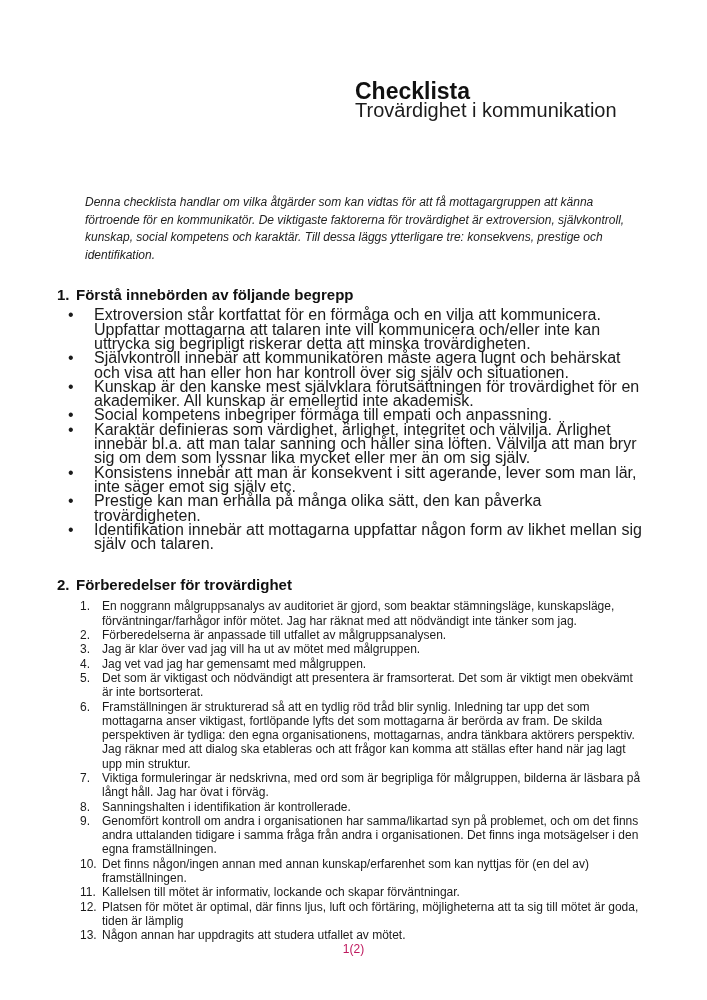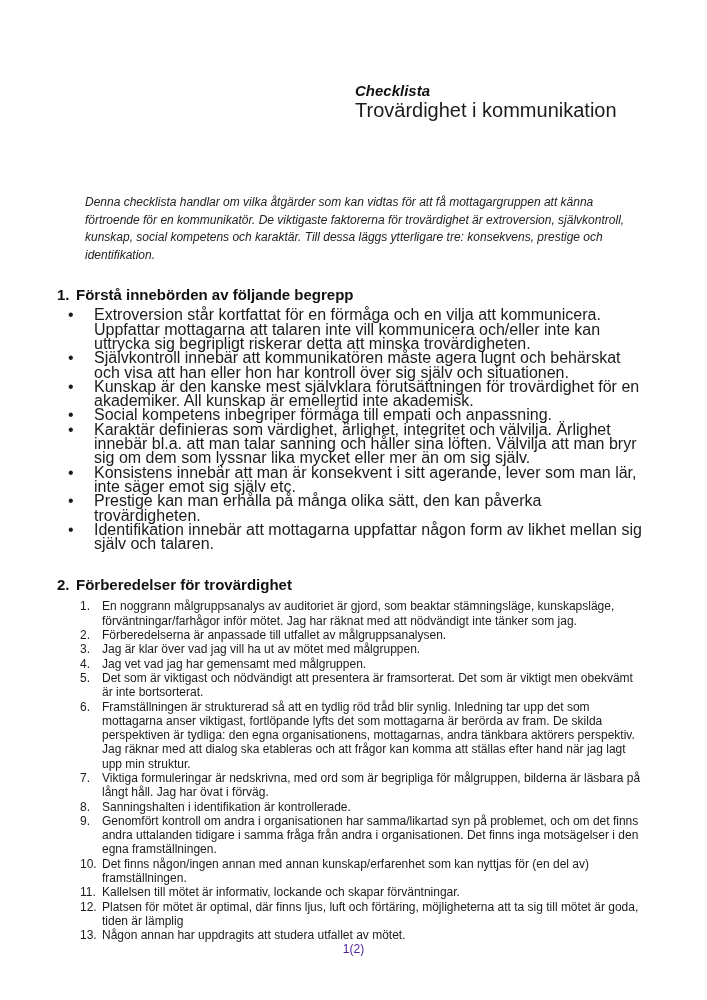--- a/index.html
+++ b/index.html
@@ -16,25 +16,24 @@
     font-family: "Liberation Sans", "DejaVu Sans", sans-serif;
     color: #1b1b1b;
     -webkit-font-smoothing: antialiased;
   }
   .doc-header {
     padding-top: 81px;
     margin-left: 355px;
   }
   .doc-title {
     margin: 0;
-    font-size: 15px;
+    font-size: 23px;
     font-weight: bold;
     line-height: 20px;
     color: #111111;
-    font-style: italic;
   }
   .doc-subtitle {
     margin-top: 1px;
     font-size: 20px;
     line-height: 16px;
     color: #1b1b1b;
   }
   .intro {
     margin: 76px 0 0 85px;
     width: 548px;
@@ -92,21 +91,21 @@
     top: 0;
   }
   .page-footer {
     position: absolute;
     top: 942px;
     left: 0;
     right: 0;
     text-align: center;
     font-size: 12px;
     line-height: 14px;
-    color: #4c1d95;
+    color: #be185d;
   }
 </style>
 </head>
 <body>
 
 <div class="page">
 
   <div class="doc-header">
     <h1 class="doc-title">Checklista</h1>
     <div class="doc-subtitle">Trovärdighet i kommunikation</div>

